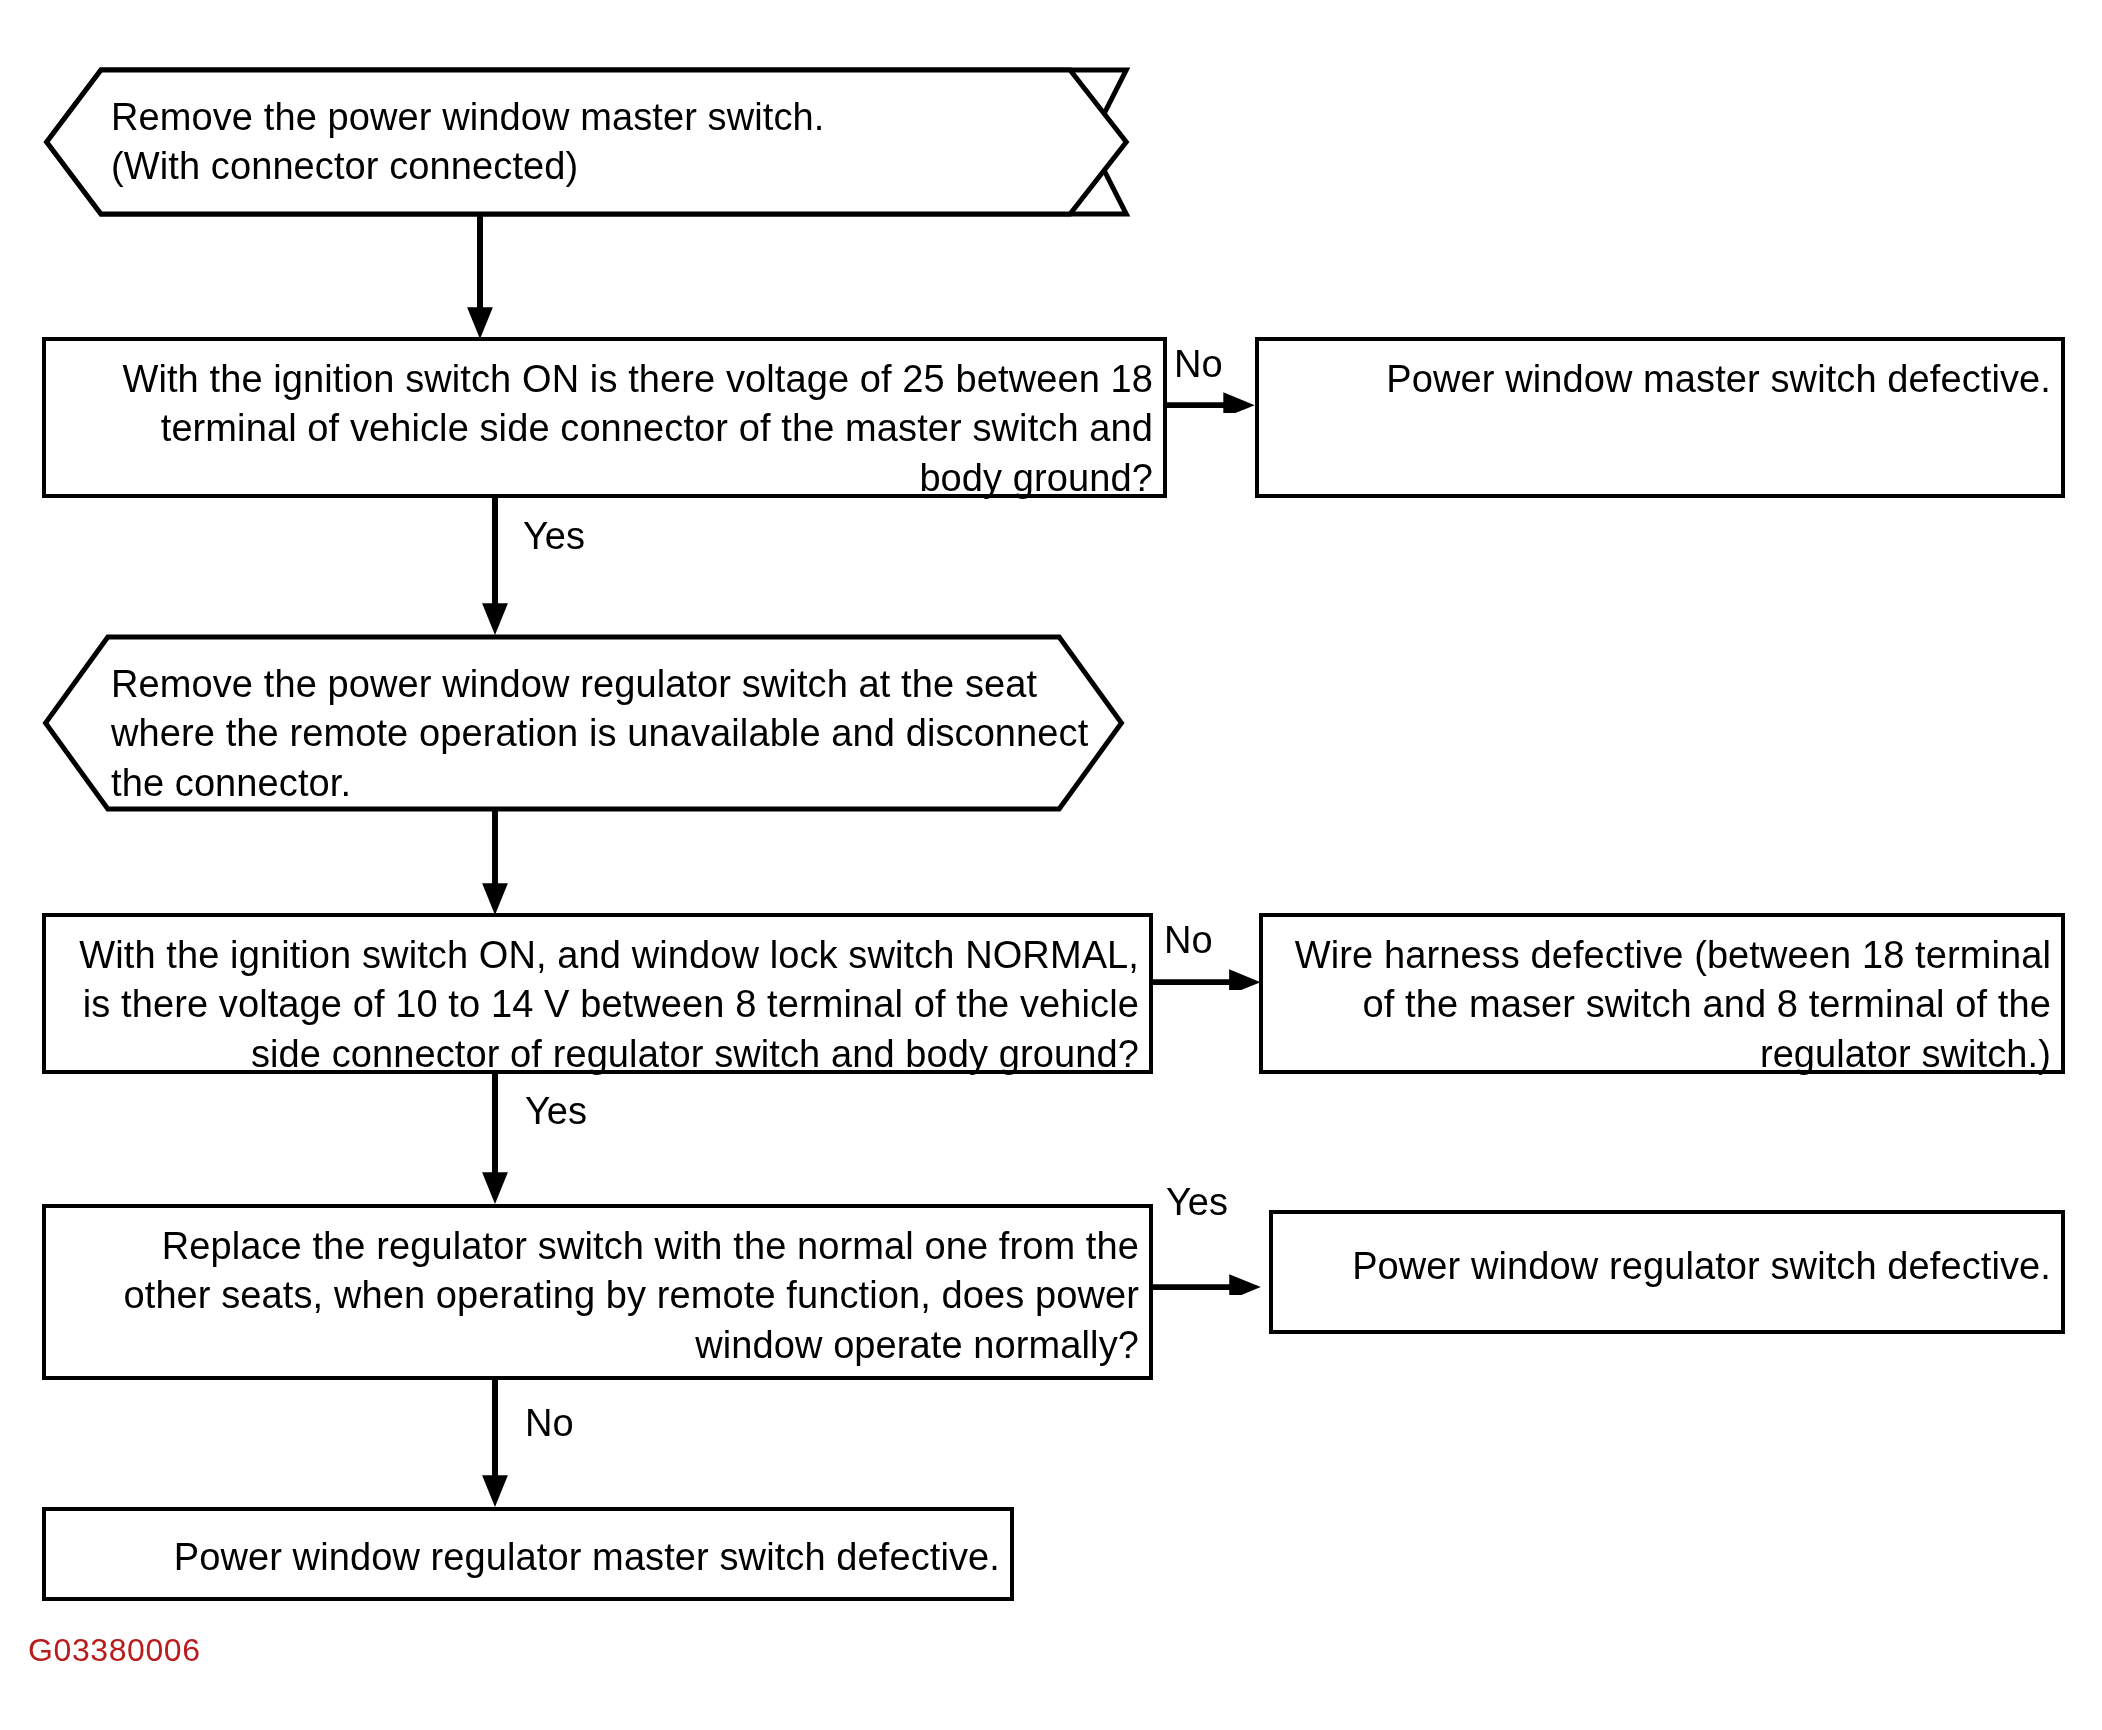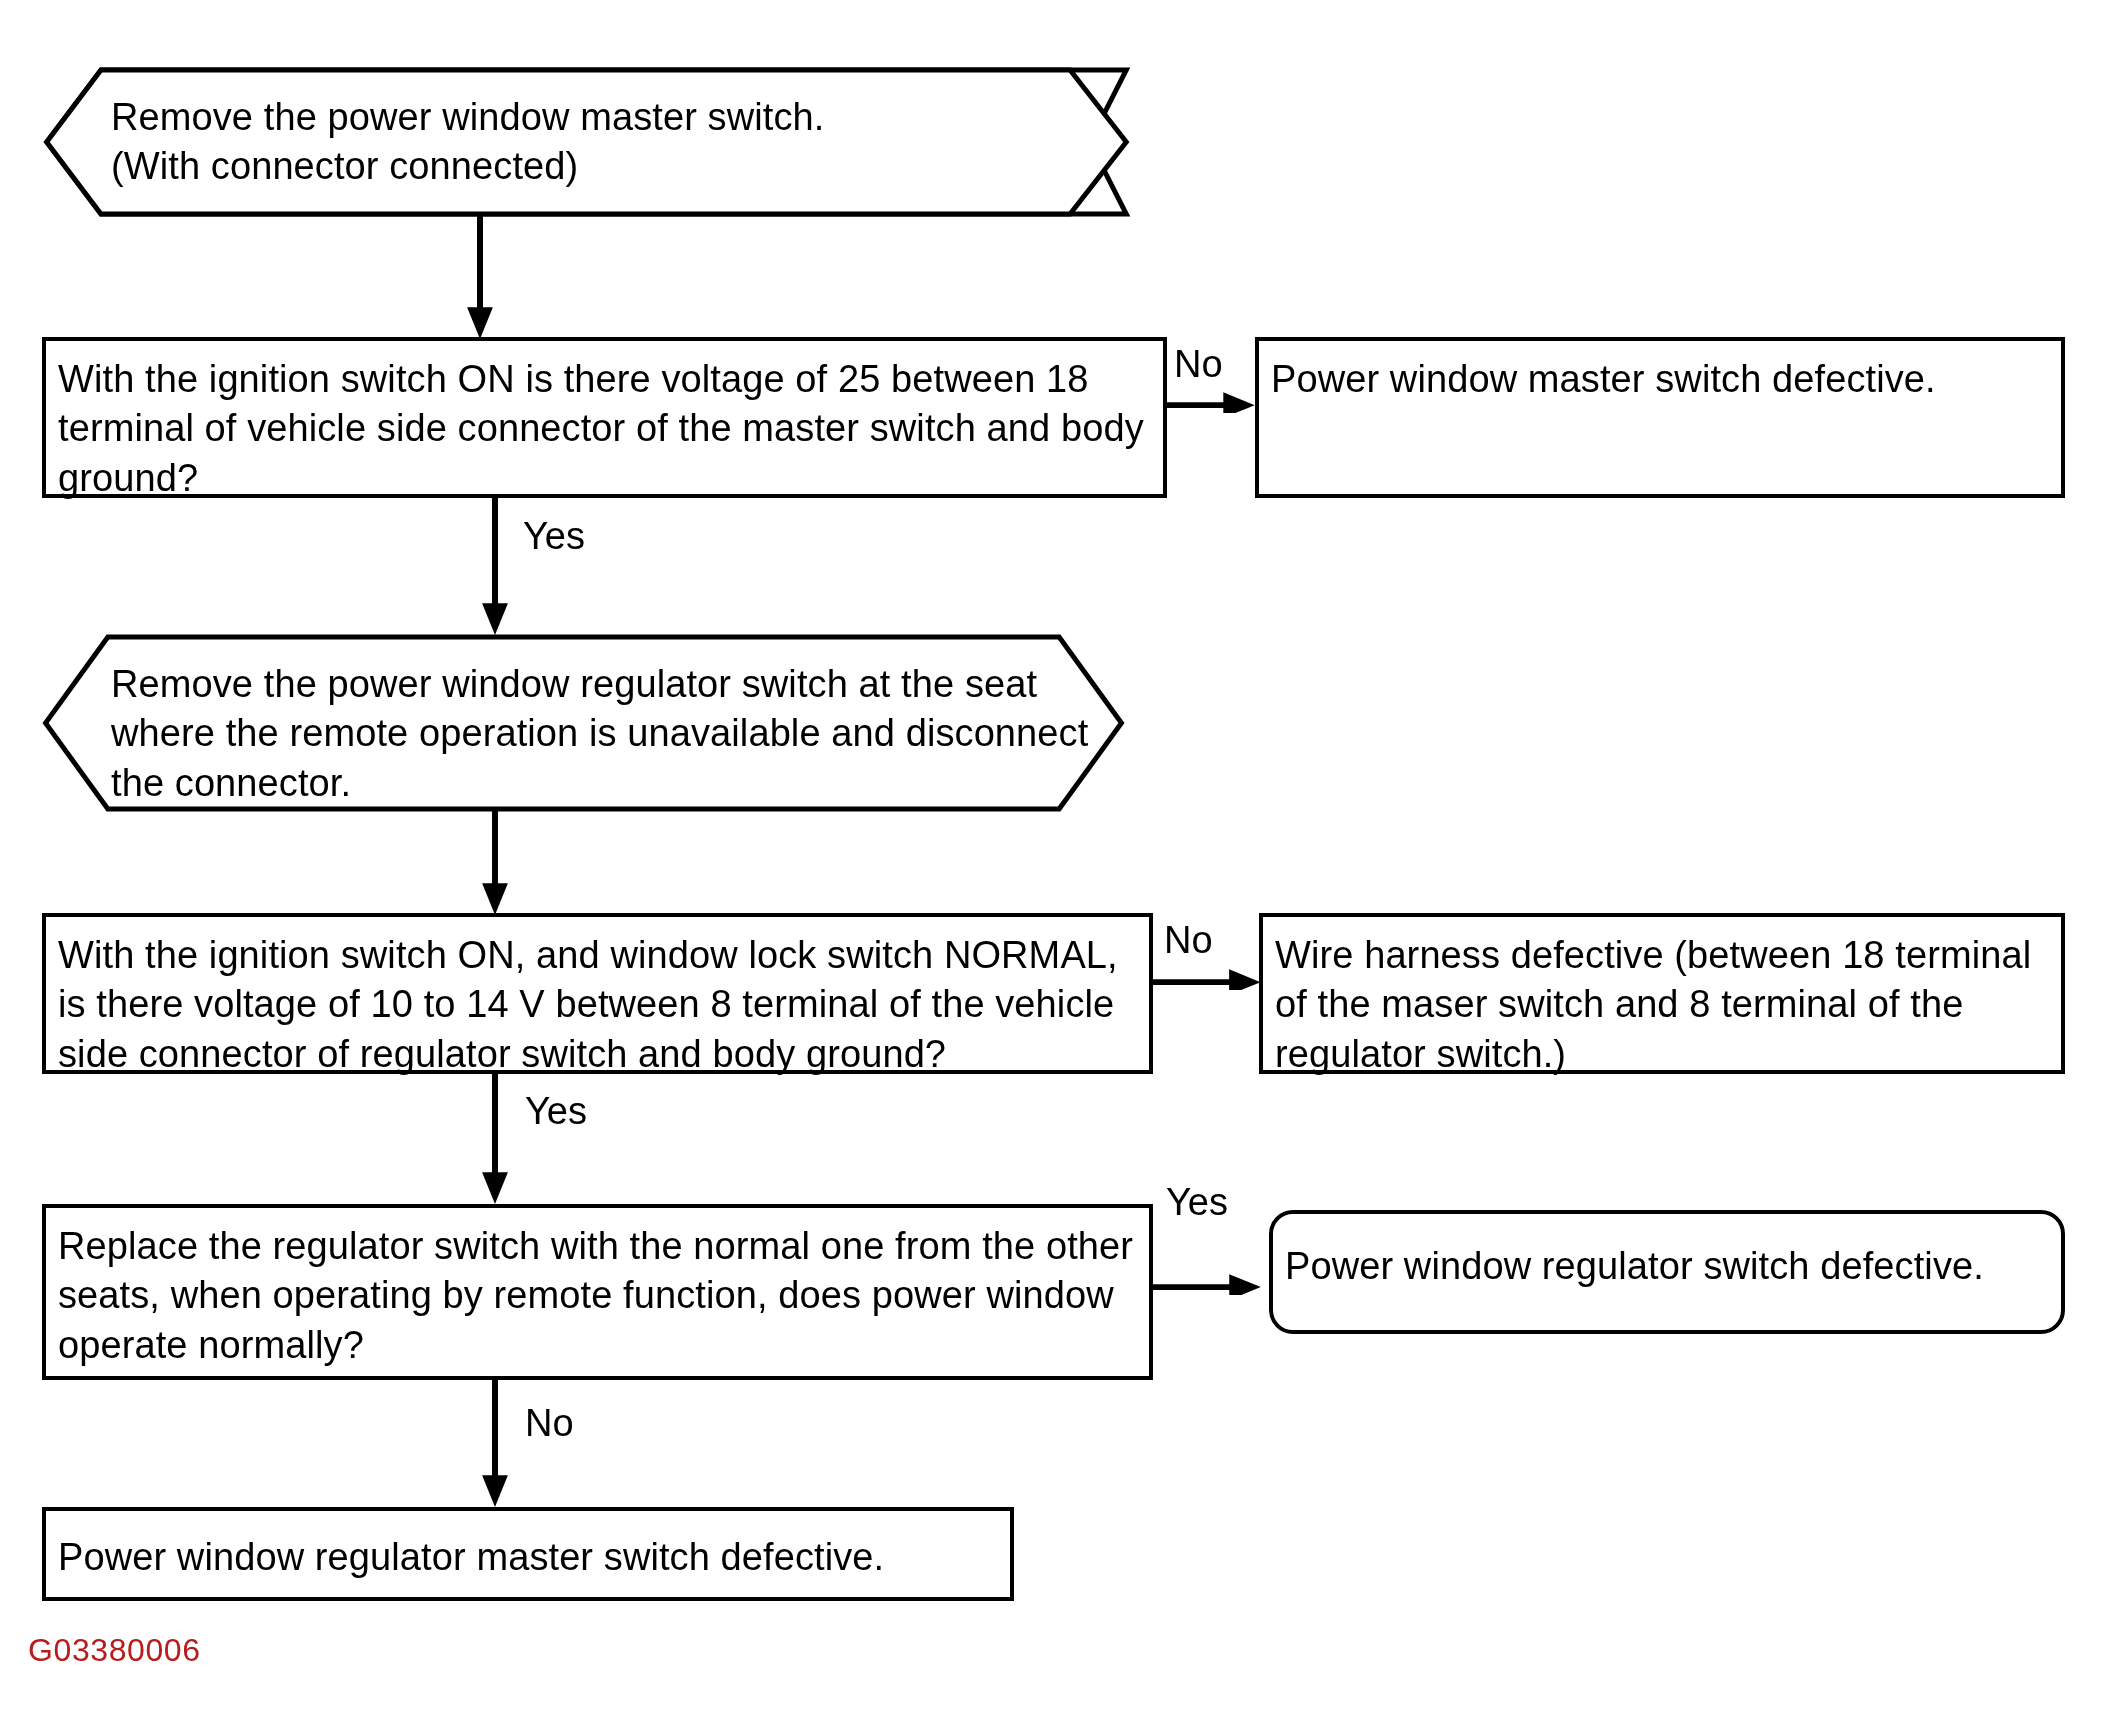--- a/index.html
+++ b/index.html
@@ -29,23 +29,24 @@
   }
   .node-text {
     position: absolute;
     font-size: 38px;
     line-height: 1.30;
     color: #000000;
     white-space: pre-line;
     letter-spacing: 0.1px;
   }
   .rect .node-text {
-    left: 12px;
+    left: 24px;
     right: 10px;
     top: 14px;
+    text-align: right;
   }
   
   .hexwrap {
     position: absolute;
   }
   .hexwrap svg {
     display: block;
   }
   .hexwrap .node-text {
     left: 69px;
@@ -156,21 +157,21 @@
   </div>
 
   <div class="conn" style="left:1150px; top:1216px; width:114px; height:79px;">
     <svg width="114" height="79" viewBox="0 0 115 80" aria-hidden="true">
       <line x1="0" y1="72" x2="90" y2="72" stroke="#000000" stroke-width="6"></line>
       <polygon points="112,72 80,59 80,85" fill="#000000"></polygon>
     </svg>
   </div>
   <div class="edge-label" style="left:1166px; top:1183px;">Yes</div>
 
-  <div class="node rect" style="left:1269px; top:1210px; width:796px; height:124px;border-radius:24px;">
+  <div class="node rect" style="left:1269px; top:1210px; width:796px; height:124px;">
     <div class="node-text" style="top:28px;">Power window regulator switch defective.</div>
   </div>
 
   <div class="conn" style="left:480px; top:1380px; width:30px; height:129px;">
     <svg width="30" height="129" viewBox="0 0 30 130" aria-hidden="true">
       <line x1="15" y1="0" x2="15" y2="108" stroke="#000000" stroke-width="6"></line>
       <polygon points="15,128 2,96 28,96" fill="#000000"></polygon>
     </svg>
   </div>
   <div class="edge-label" style="left:525px; top:1404px;">No</div>

